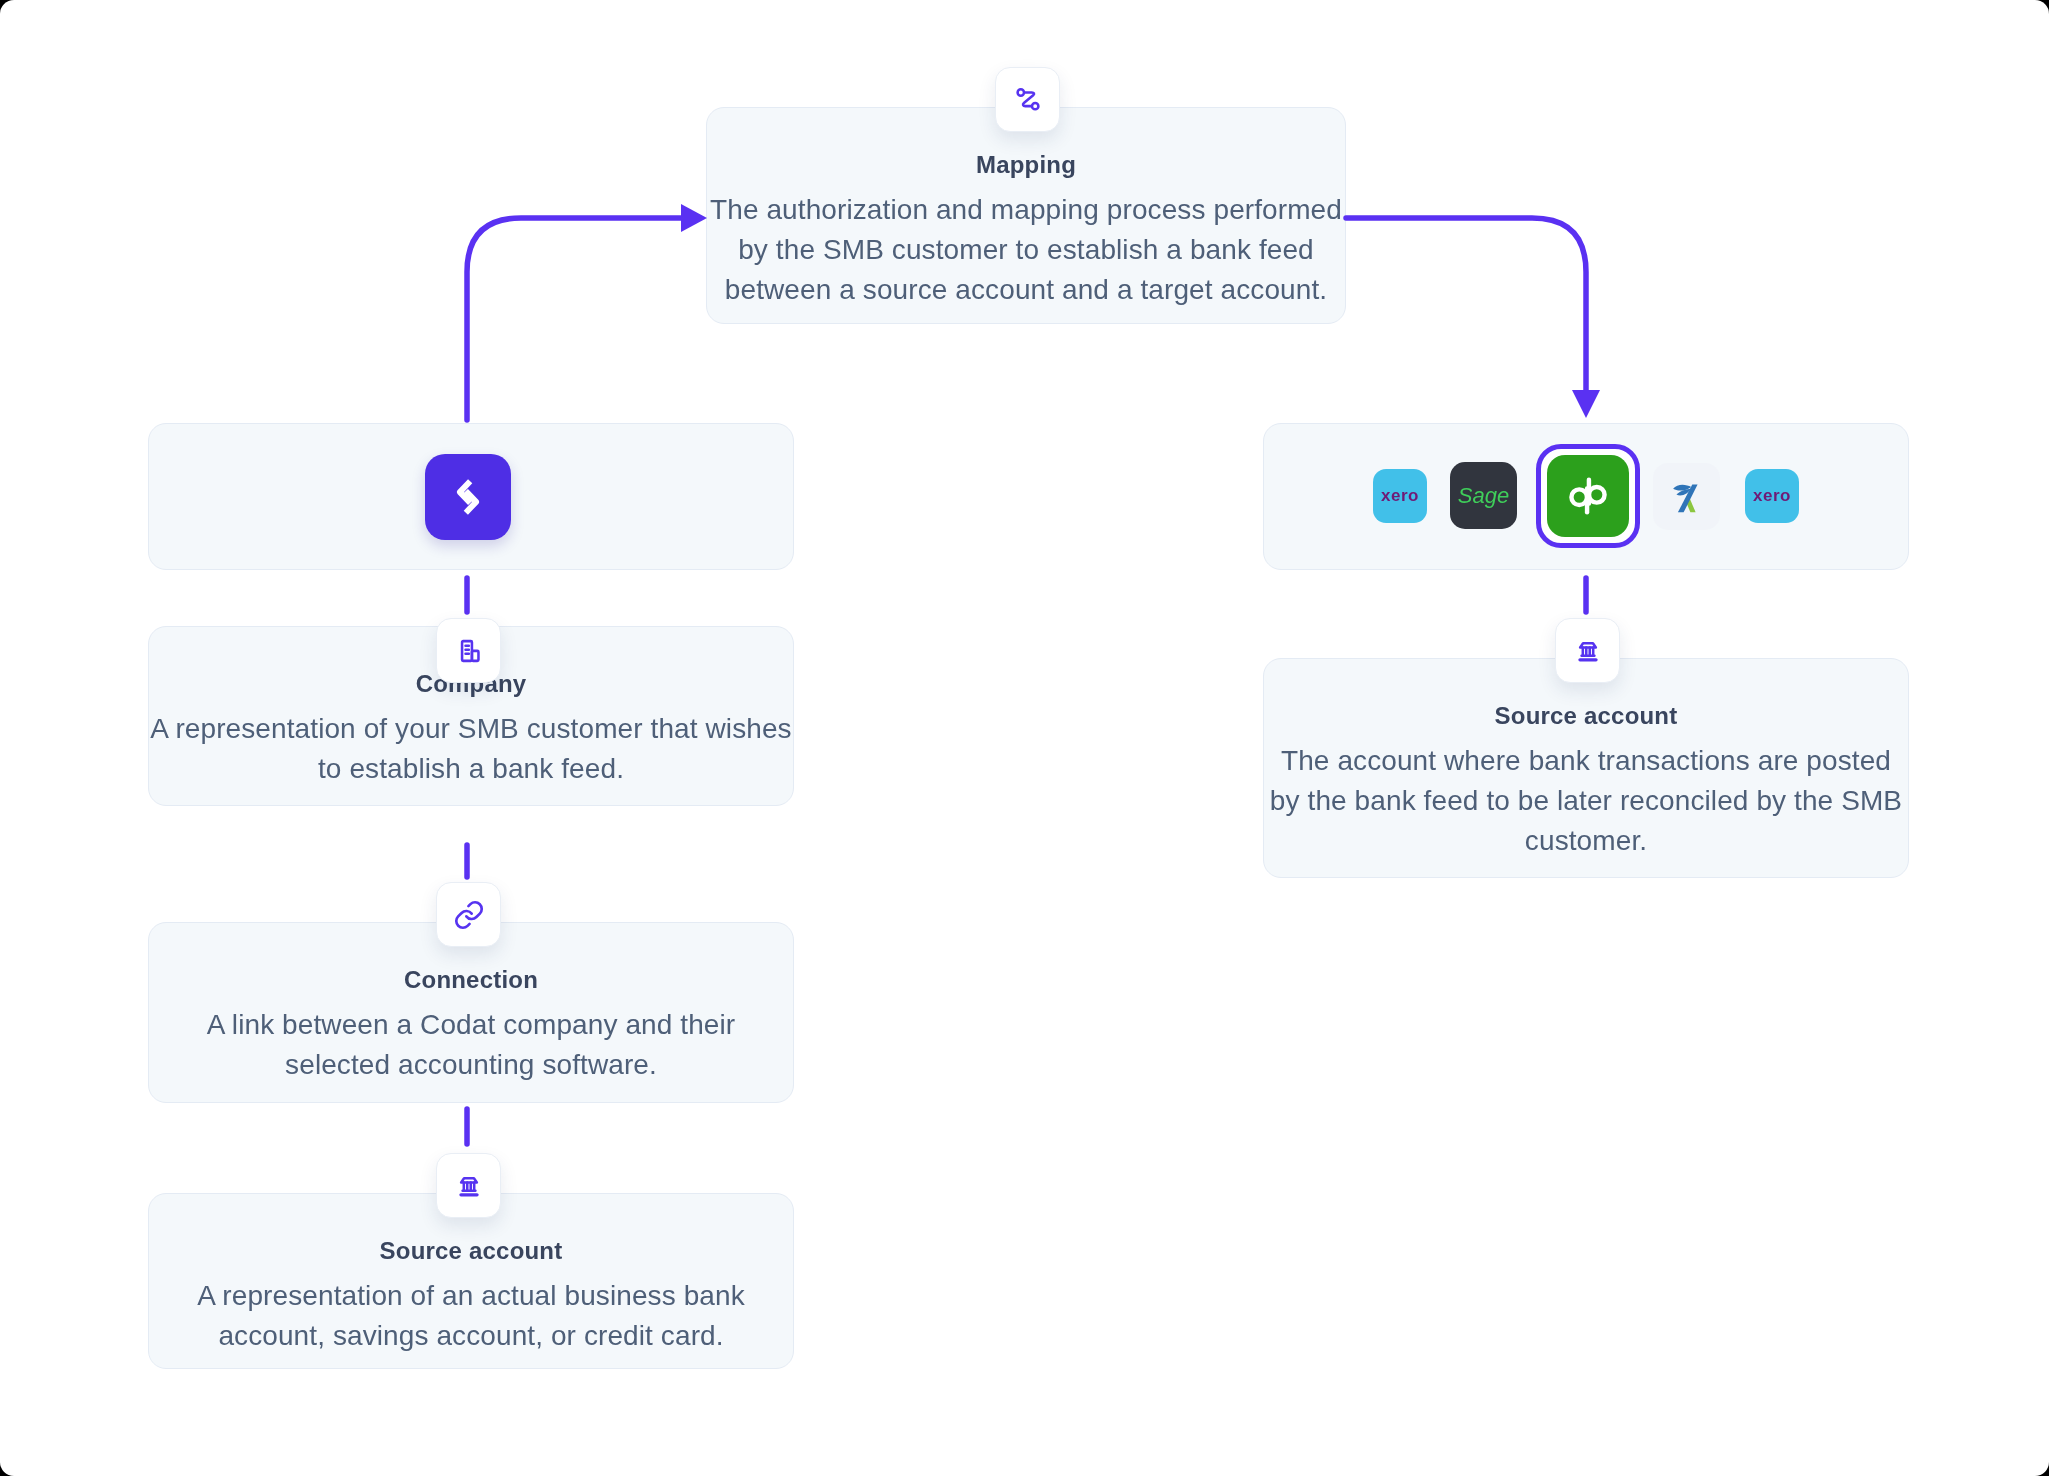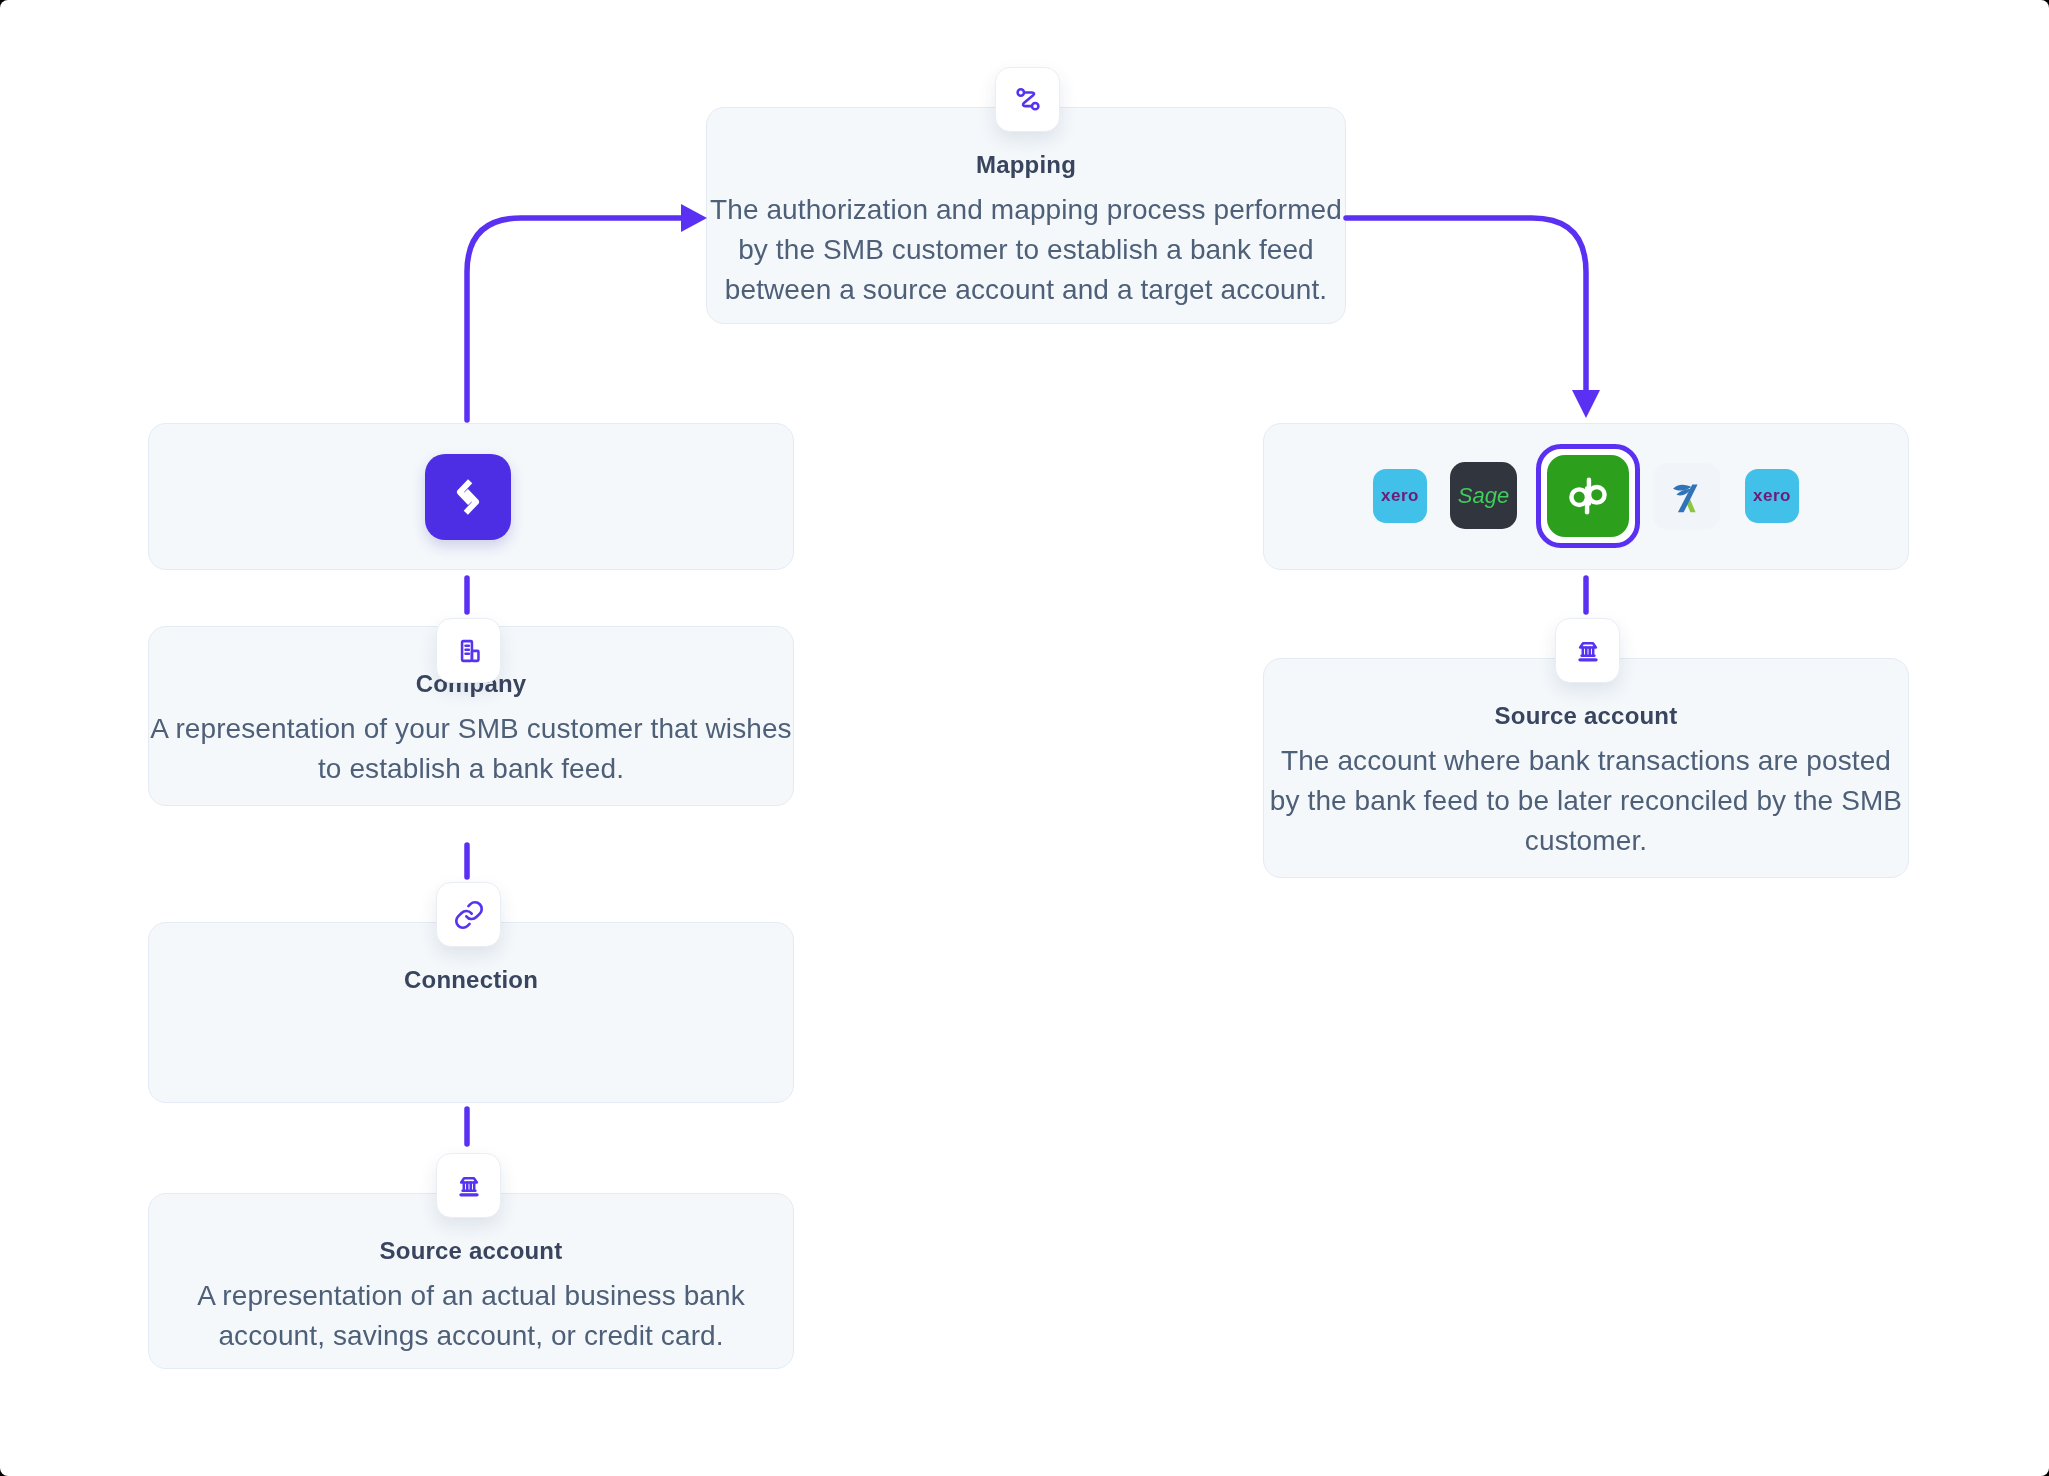--- a/index.html
+++ b/index.html
@@ -1,18 +1,18 @@
 <!DOCTYPE html>
 <html><head>
 <meta charset="utf-8">
 <style>
   html,body{margin:0;padding:0;background:#000;}
   .canvas{
     position:relative;width:2049px;height:1476px;background:#ffffff;
-    border-radius:8px;overflow:hidden;
+    border-radius:14px;overflow:hidden;
     font-family:"Liberation Sans",sans-serif;
   }
   .panel{
     position:absolute;background:#F4F8FB;border:1.5px solid #E4EBF4;
     border-radius:18px;box-sizing:border-box;text-align:center;
   }
   .panel .title{
     margin:42px 0 10px 0;font-size:24px;line-height:30px;font-weight:700;
     color:#39455E;letter-spacing:.2px;
   }
@@ -107,20 +107,22 @@
 
   <div class="icon-card" style="left:436px;top:882px;">
     <svg viewBox="0 0 24 24" style="stroke-width:2">
       <path d="M10 13a5 5 0 0 0 7.54.54l2.6-2.6a5 5 0 0 0-7.07-7.07l-1.5 1.49"></path>
       <path d="M14 11a5 5 0 0 0-7.54-.54l-2.6 2.6a5 5 0 0 0 7.07 7.07l1.49-1.49"></path>
     </svg>
   </div>
 
   <div class="panel" style="left:148px;top:922px;width:646px;height:181px;">
     <div class="title">Connection</div>
+    <div class="desc">A link between a Codat company and their
+selected accounting software.</div>
   </div>
 
   <div class="icon-card" style="left:436px;top:1153px;">
     <svg viewBox="0 0 24 24">
       <path d="M6.1 9.4 L8.3 6.2 H15.7 L17.9 9.4 Z"></path>
       <path d="M8.1 9.4v6.1 M10.7 9.4v6.1 M13.3 9.4v6.1 M15.9 9.4v6.1"></path>
       <path d="M7.2 15.5h9.6"></path>
       <path d="M6 18.6h12" style="stroke-width:2.5"></path>
     </svg>
   </div>

